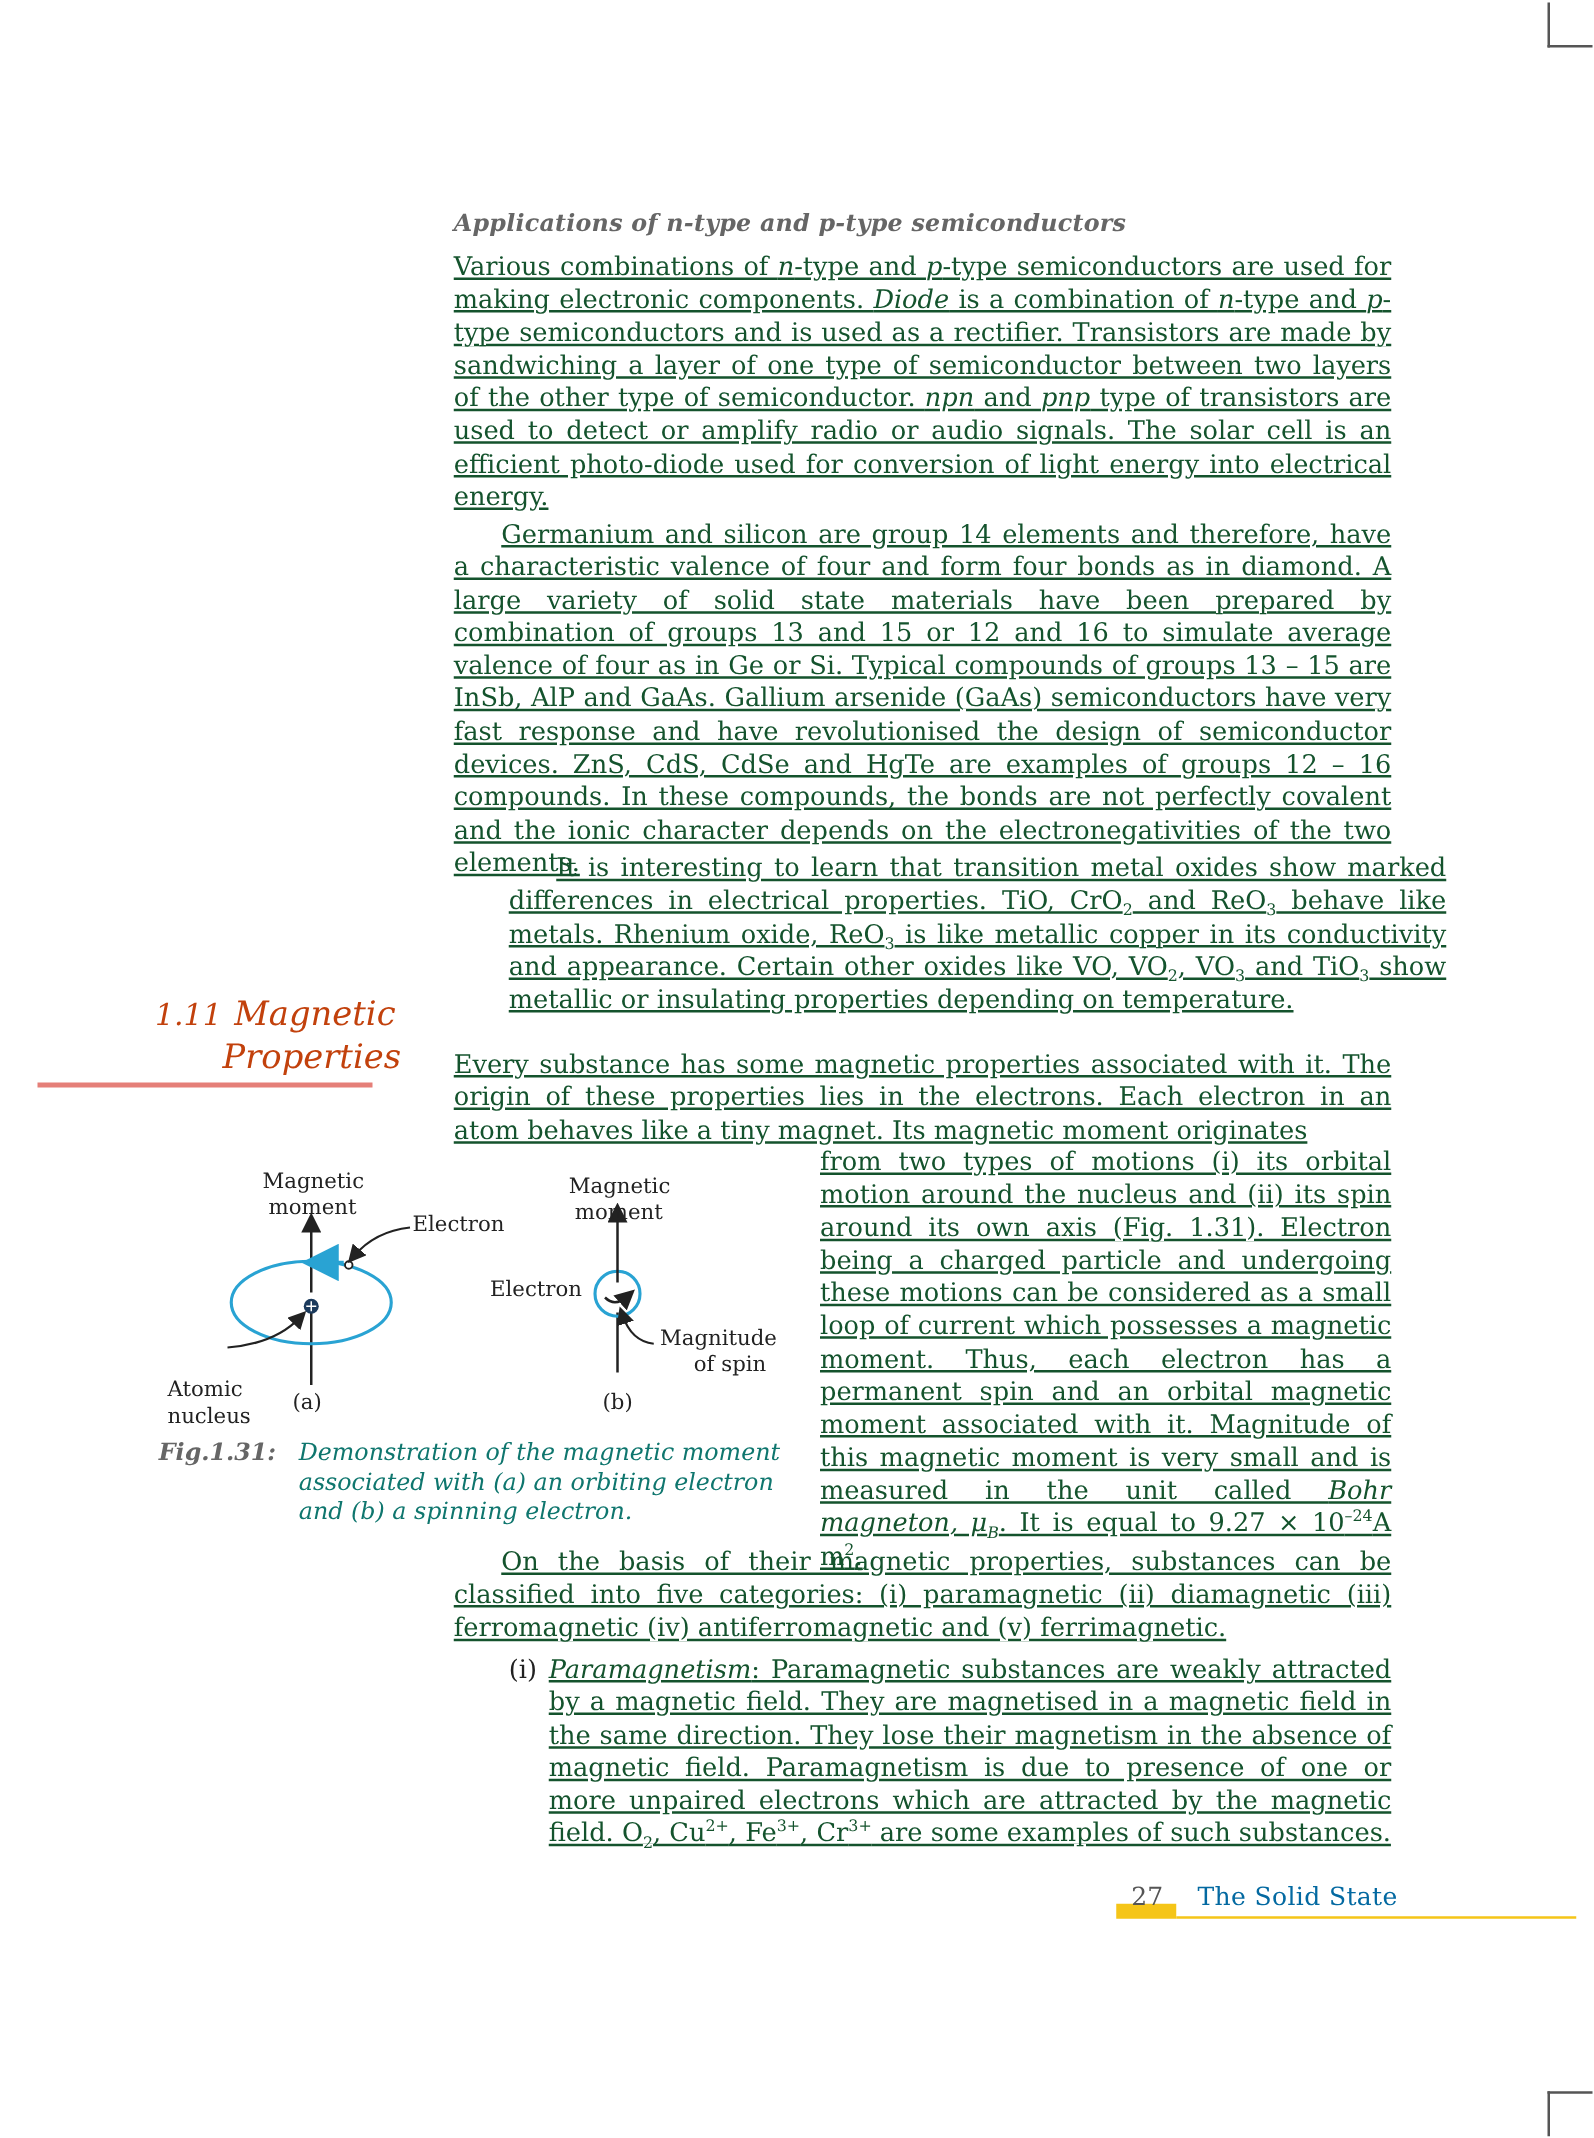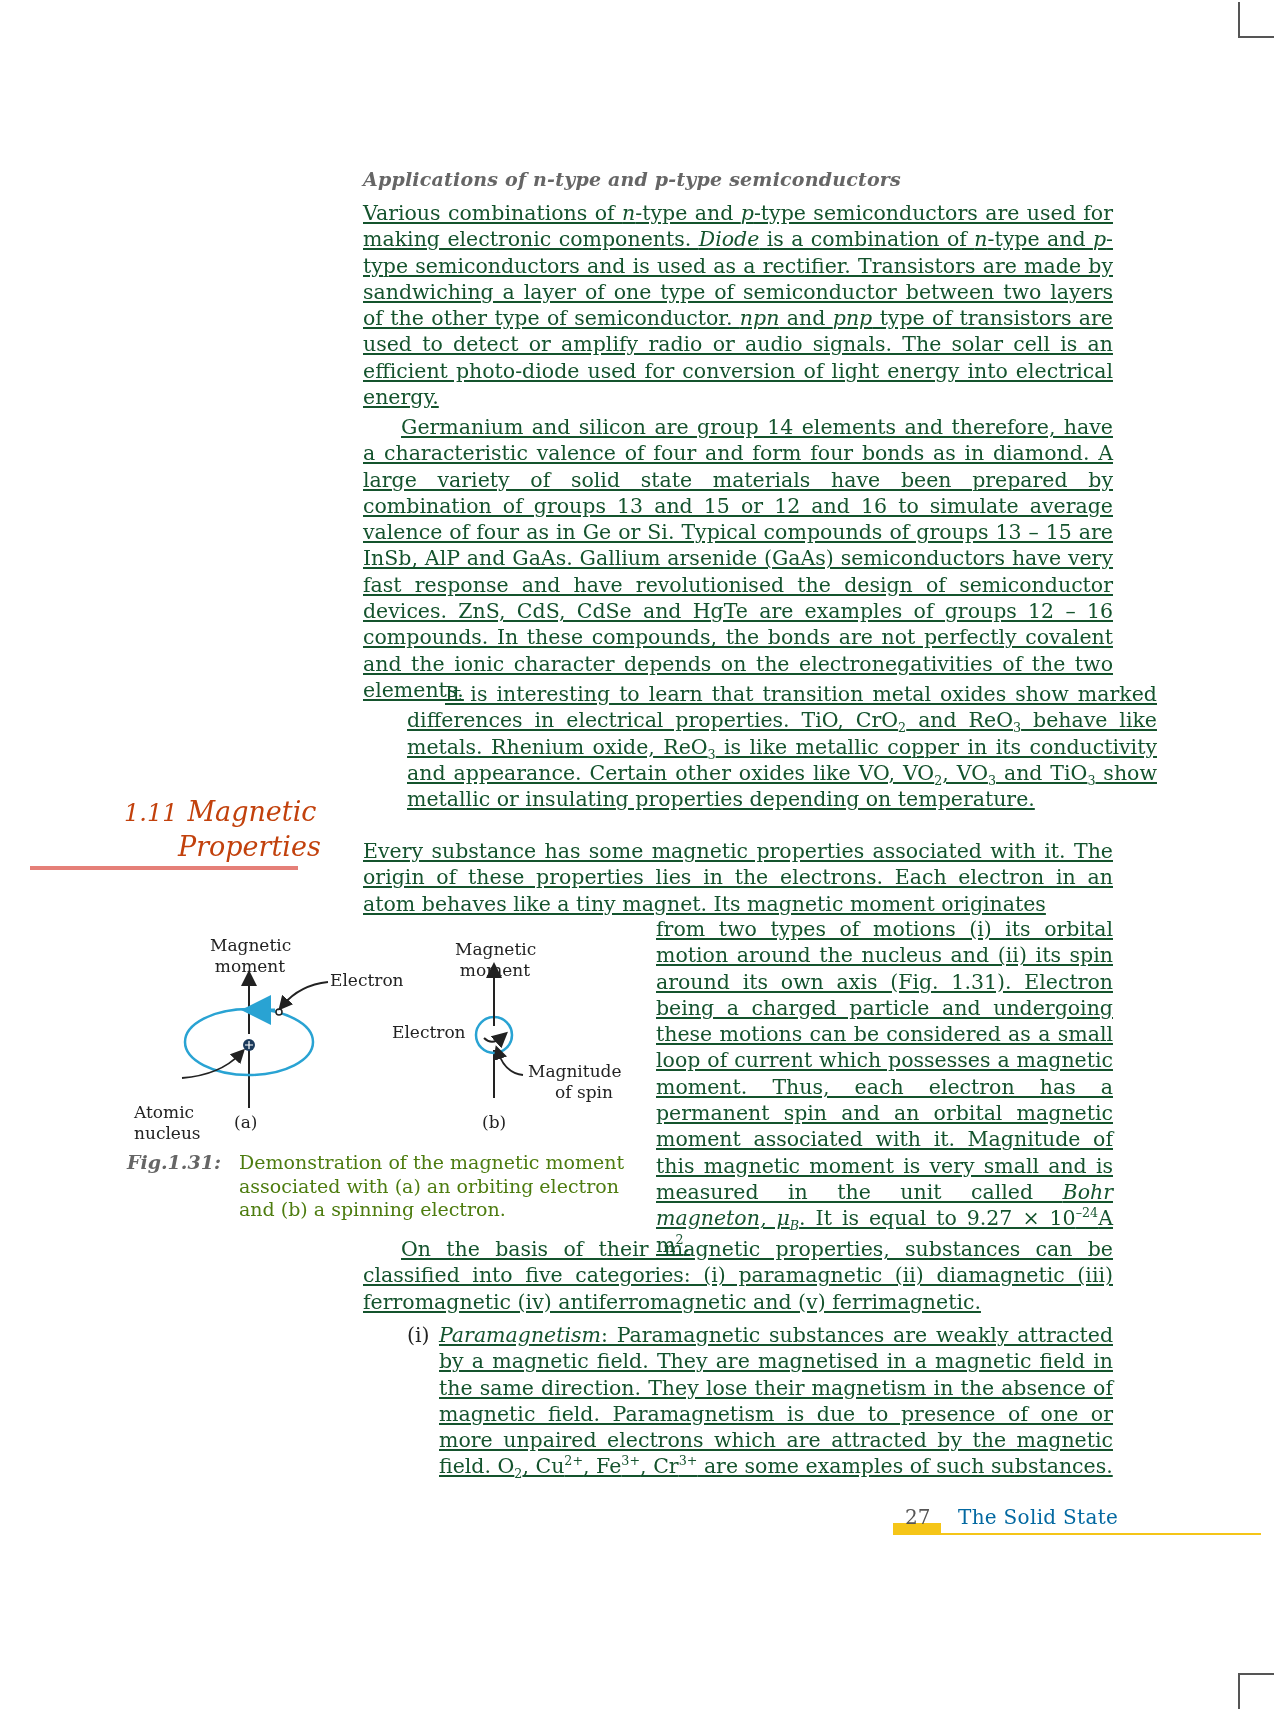--- a/index.html
+++ b/index.html
@@ -27,21 +27,21 @@
   .section-head { position:absolute; left:124px; top:795px; font-family:"DejaVu Serif", serif;
                   font-style:italic; color:#c2410c; font-size:27px; line-height:34px; }
   .section-head .num { font-size:24px; margin-right:10px; }
   .section-head .line2 { display:block; padding-left:54px; }
   .section-rule { position:absolute; left:30px; top:866px; width:268px; height:4px; background:#e57f78; }
 
   .figure { position:absolute; left:120px; top:930px; width:520px; height:210px; }
   .fig-label { position:absolute; font-size:17px; line-height:21px; color:#222; text-align:center; }
   .caption { position:absolute; left:127px; top:1151px; width:510px; font-size:19px; line-height:23.5px; }
   .caption .fig-no { font-weight:bold; font-style:italic; color:#666; position:absolute; left:0; top:0; }
-  .caption .cap-text { position:absolute; left:112px; top:0; width:400px; color:#4d7c0f; }
+  .caption .cap-text { position:absolute; left:112px; top:0; width:400px; font-style:italic; color:#0f766e; }
 
   .footer { position:absolute; left:893px; top:1505px; width:370px; height:30px; }
   .footer .page-tab { position:absolute; left:0; top:18px; width:48px; height:12px; background:#f5c518; }
   .footer .page-num { position:absolute; left:12px; top:0; font-size:20px; color:#555; }
   .footer .rule { position:absolute; left:48px; top:28px; width:320px; height:2px; background:#f5c518; }
   .footer .title { position:absolute; left:65px; top:0; font-size:20px; color:#0369a1; letter-spacing:0.3px; }
 </style>
 </head>
 <body>
 

